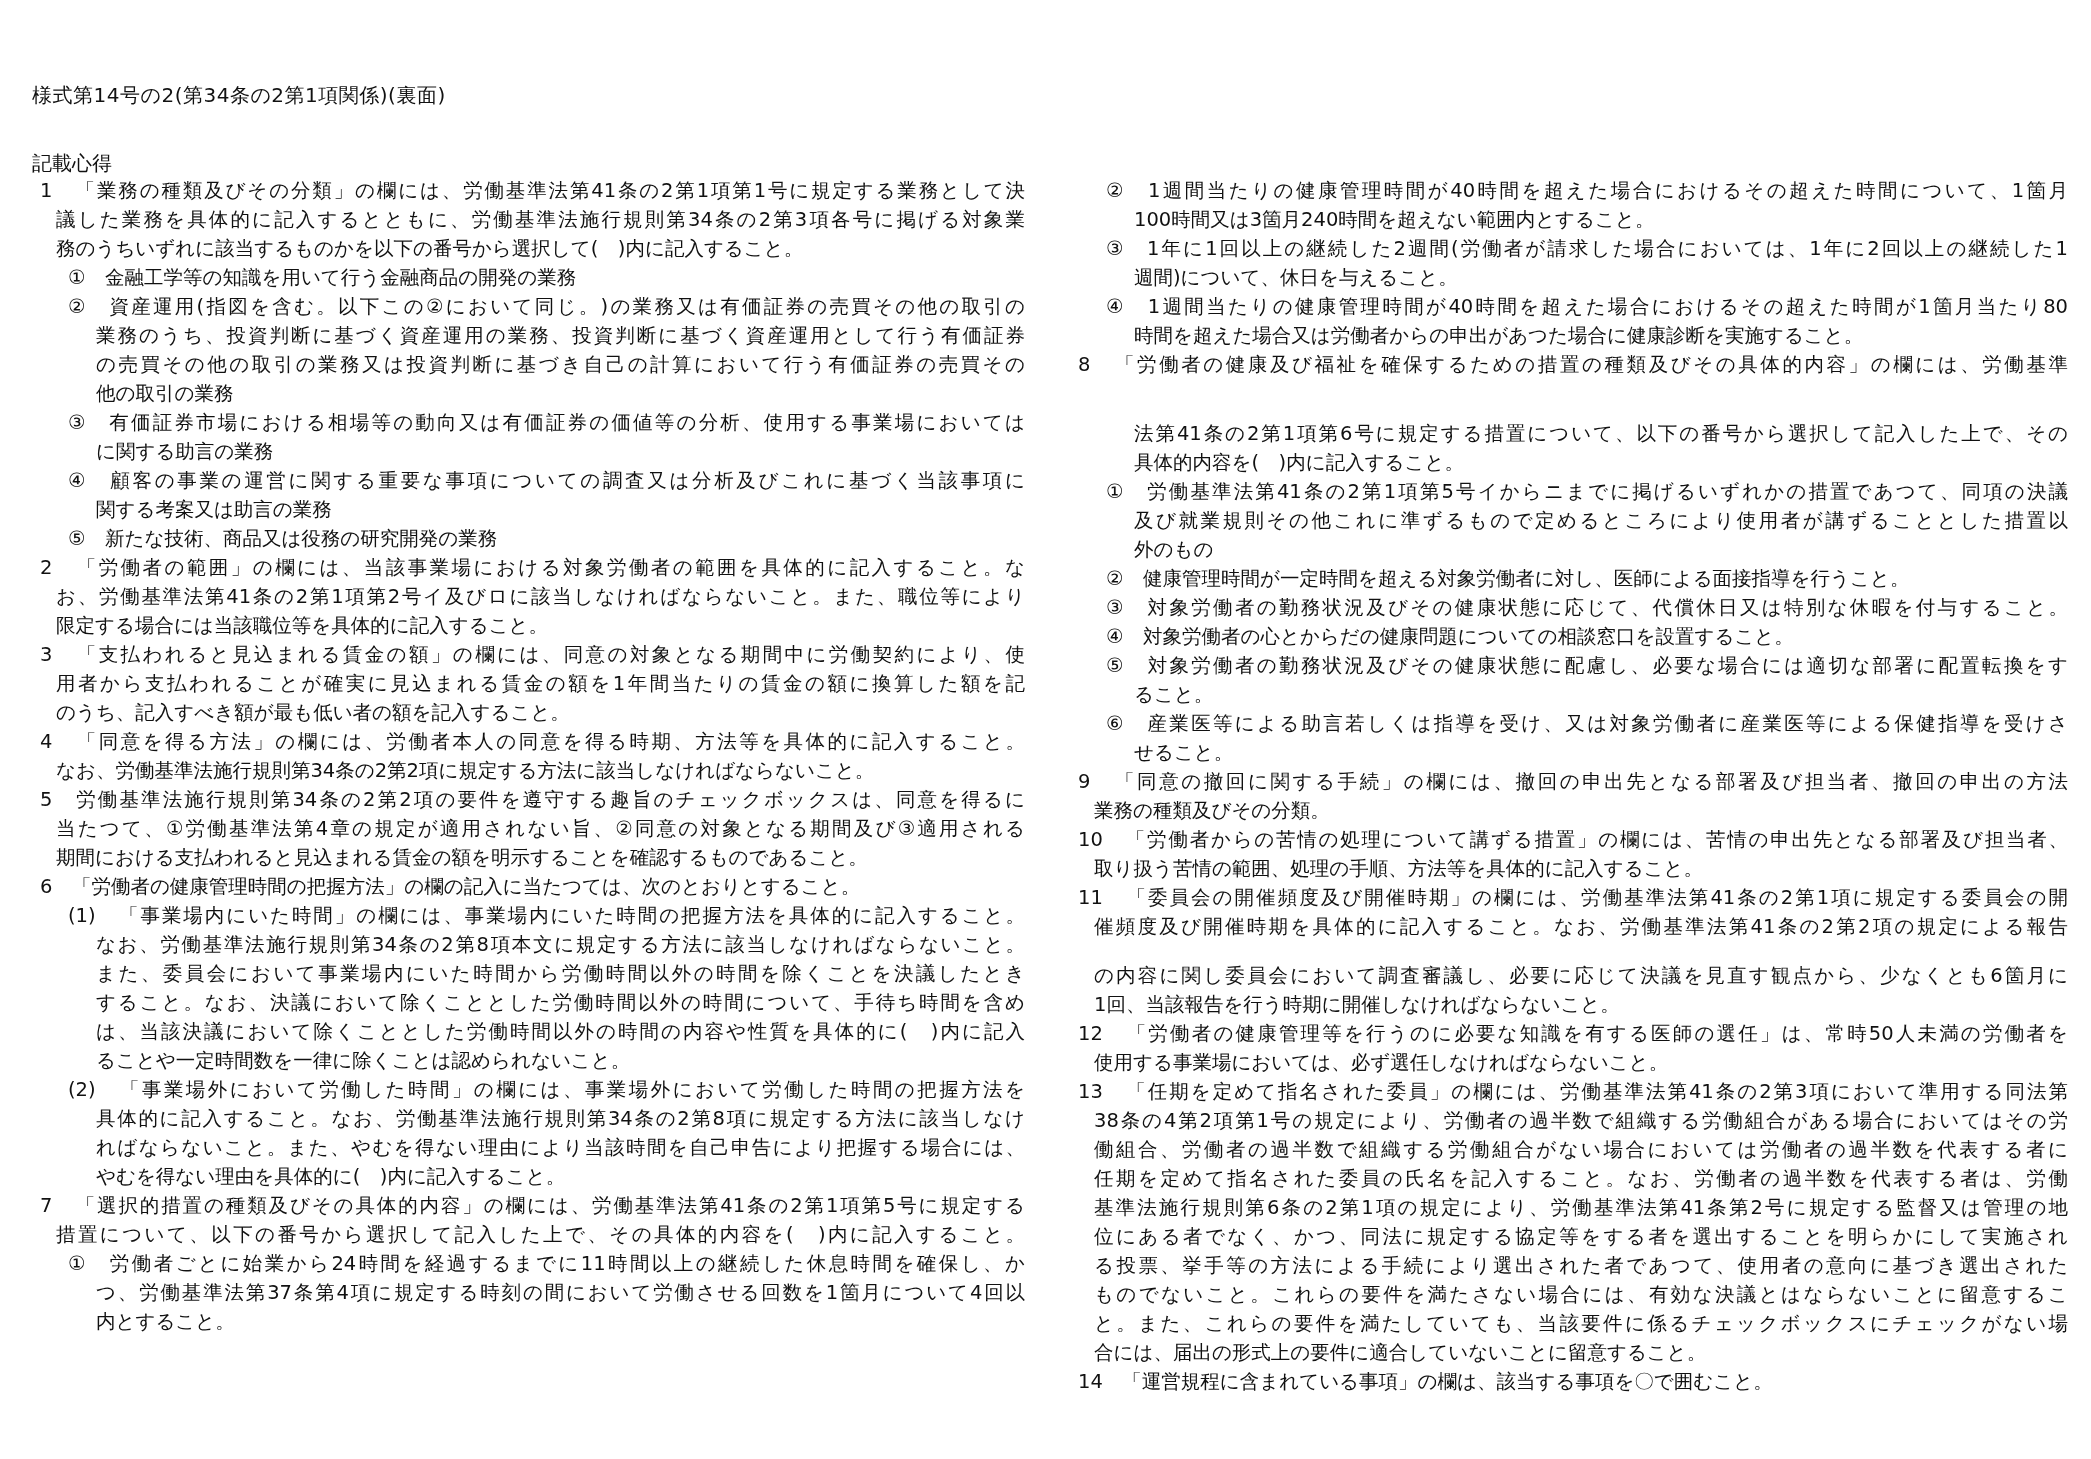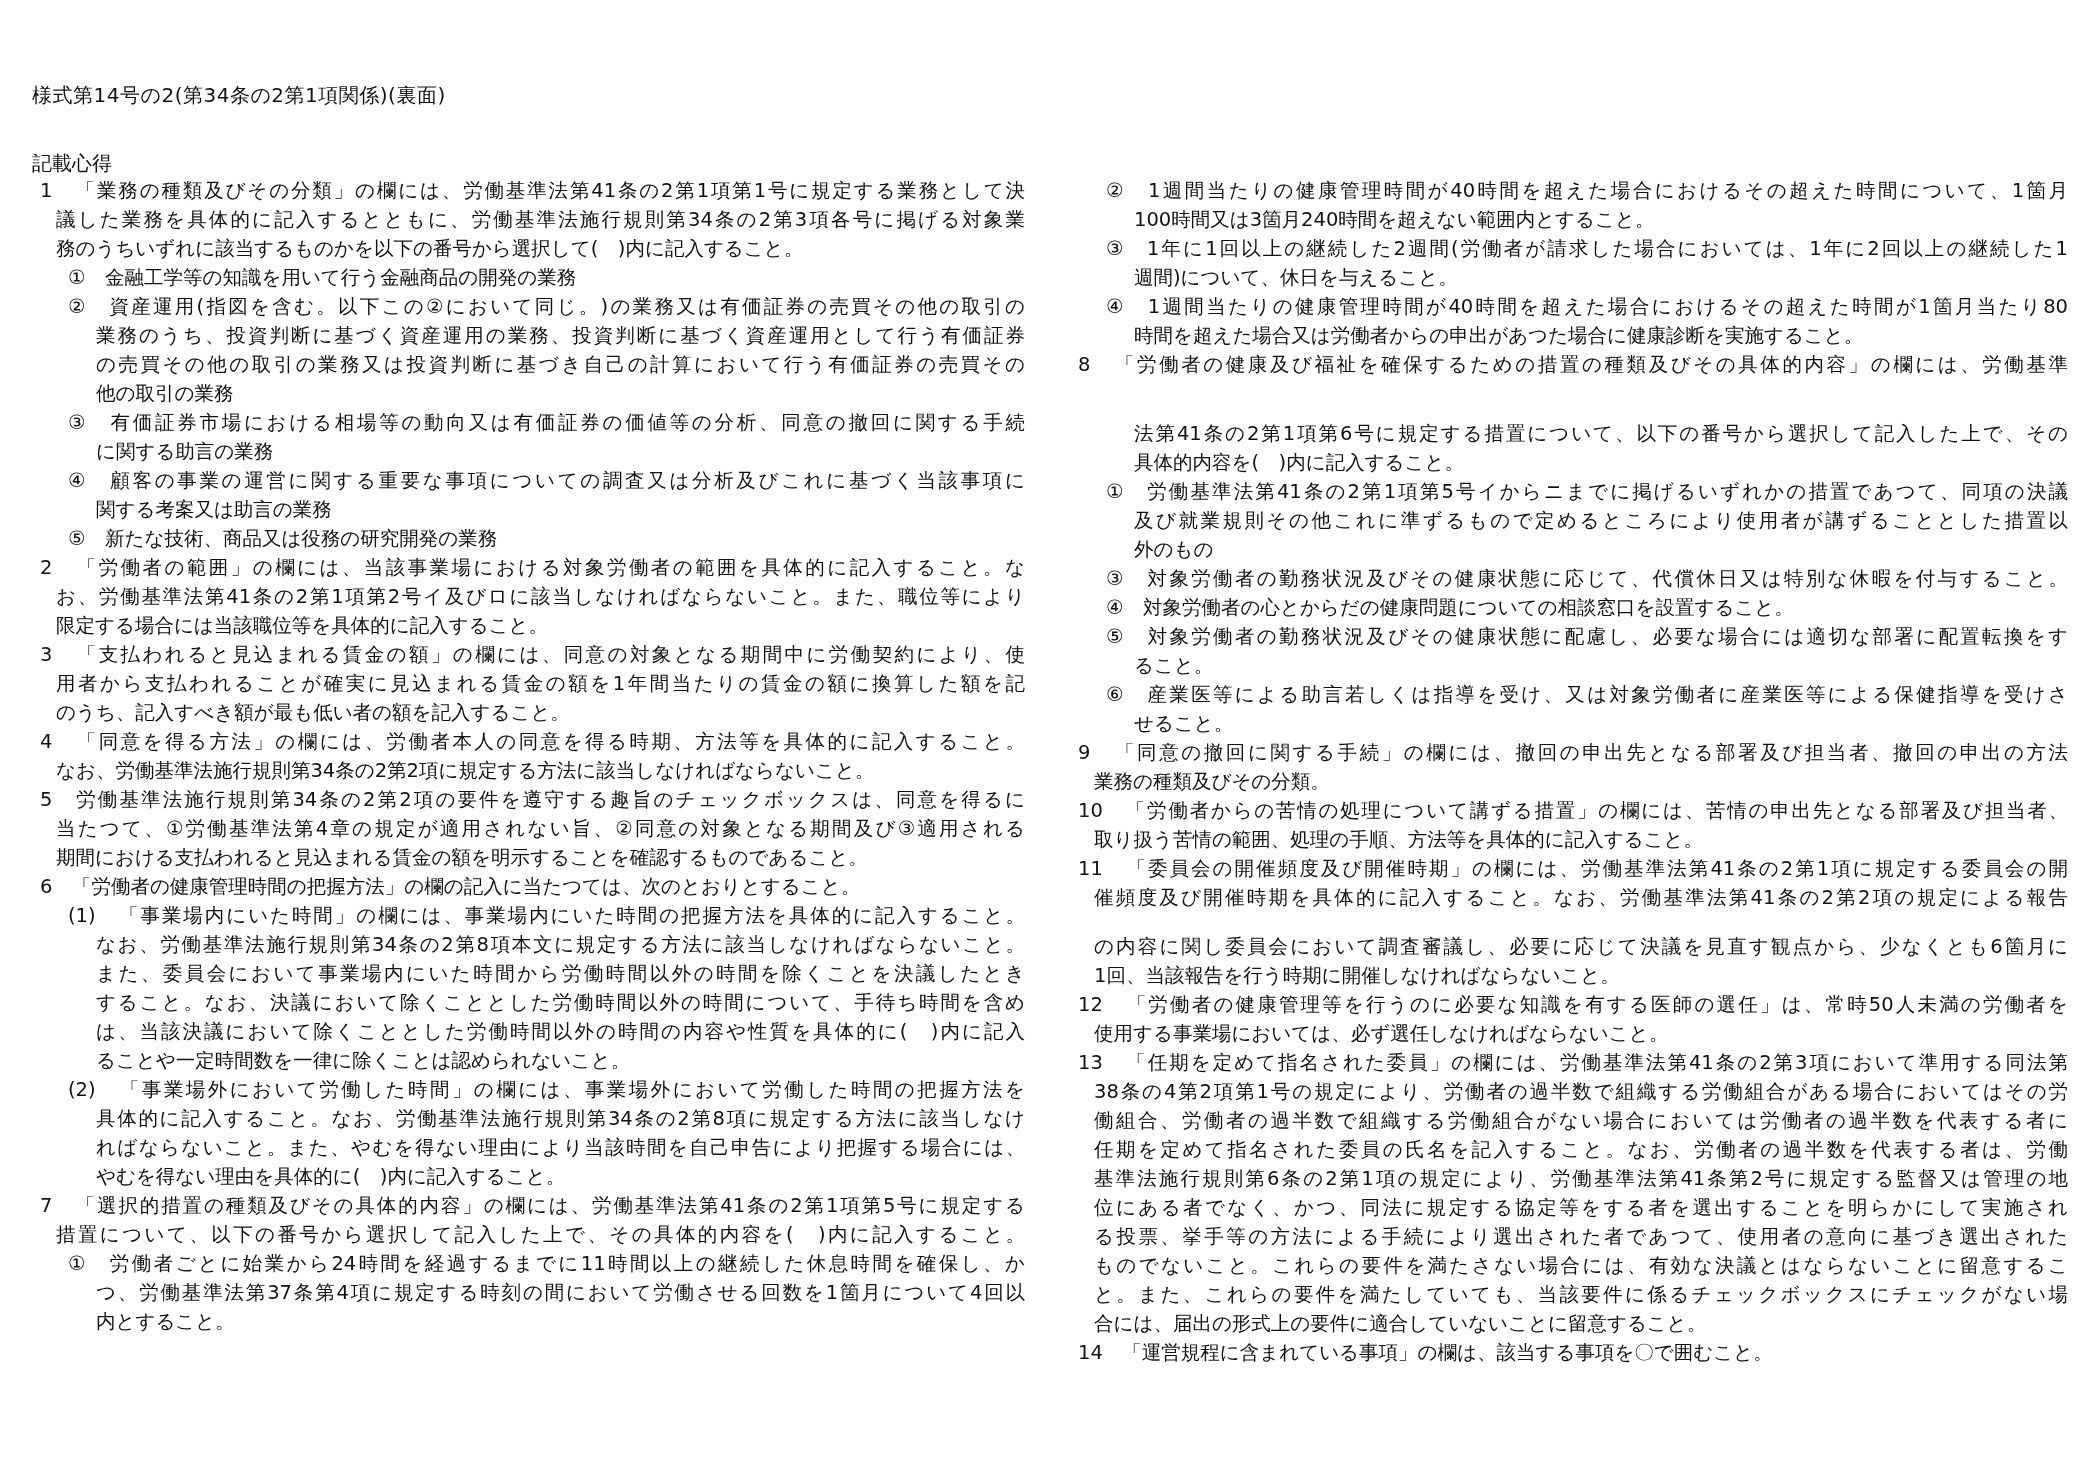--- a/index.html
+++ b/index.html
@@ -31,21 +31,21 @@
 
 <div class="col col-left" id="col-left">
     <div class="line" style="padding-left: 0px; white-space: nowrap;">1　「業務の種類及びその分類」の欄には、労働基準法第41条の2第1項第1号に規定する業務として決</div>
     <div class="line" style="padding-left: 16px; white-space: nowrap;">議した業務を具体的に記入するとともに、労働基準法施行規則第34条の2第3項各号に掲げる対象業</div>
     <div class="line last" style="padding-left: 16px; white-space: nowrap;">務のうちいずれに該当するものかを以下の番号から選択して(　)内に記入すること。</div>
     <div class="line last" style="padding-left: 28px; white-space: nowrap;">①　金融工学等の知識を用いて行う金融商品の開発の業務</div>
     <div class="line" style="padding-left: 28px; white-space: nowrap;">②　資産運用(指図を含む。以下この②において同じ。)の業務又は有価証券の売買その他の取引の</div>
     <div class="line" style="padding-left: 56px; white-space: nowrap;">業務のうち、投資判断に基づく資産運用の業務、投資判断に基づく資産運用として行う有価証券</div>
     <div class="line" style="padding-left: 56px; white-space: nowrap;">の売買その他の取引の業務又は投資判断に基づき自己の計算において行う有価証券の売買その</div>
     <div class="line last" style="padding-left: 56px; white-space: nowrap;">他の取引の業務</div>
-    <div class="line" style="padding-left: 28px; white-space: nowrap;">③　有価証券市場における相場等の動向又は有価証券の価値等の分析、同意の撤回に関する手続</div>
+    <div class="line" style="padding-left: 28px; white-space: nowrap;">③　有価証券市場における相場等の動向又は有価証券の価値等の分析、使用する事業場においては</div>
     <div class="line last" style="padding-left: 56px; white-space: nowrap;">に関する助言の業務</div>
     <div class="line" style="padding-left: 28px; white-space: nowrap;">④　顧客の事業の運営に関する重要な事項についての調査又は分析及びこれに基づく当該事項に</div>
     <div class="line last" style="padding-left: 56px; white-space: nowrap;">関する考案又は助言の業務</div>
     <div class="line last" style="padding-left: 28px; white-space: nowrap;">⑤　新たな技術、商品又は役務の研究開発の業務</div>
     <div class="line" style="padding-left: 0px; white-space: nowrap;">2　「労働者の範囲」の欄には、当該事業場における対象労働者の範囲を具体的に記入すること。な</div>
     <div class="line" style="padding-left: 16px; white-space: nowrap;">お、労働基準法第41条の2第1項第2号イ及びロに該当しなければならないこと。また、職位等により</div>
     <div class="line last" style="padding-left: 16px; white-space: nowrap;">限定する場合には当該職位等を具体的に記入すること。</div>
     <div class="line" style="padding-left: 0px; white-space: nowrap;">3　「支払われると見込まれる賃金の額」の欄には、同意の対象となる期間中に労働契約により、使</div>
     <div class="line" style="padding-left: 16px; white-space: nowrap;">用者から支払われることが確実に見込まれる賃金の額を1年間当たりの賃金の額に換算した額を記</div>
     <div class="line last" style="padding-left: 16px; white-space: nowrap;">のうち、記入すべき額が最も低い者の額を記入すること。</div>
@@ -77,20 +77,21 @@
     <div class="line" style="padding-left: 28px; white-space: nowrap;">③　1年に1回以上の継続した2週間(労働者が請求した場合においては、1年に2回以上の継続した1</div>
     <div class="line last" style="padding-left: 56px; white-space: nowrap;">週間)について、休日を与えること。</div>
     <div class="line" style="padding-left: 28px; white-space: nowrap;">④　1週間当たりの健康管理時間が40時間を超えた場合におけるその超えた時間が1箇月当たり80</div>
     <div class="line last" style="padding-left: 56px; white-space: nowrap;">時間を超えた場合又は労働者からの申出があつた場合に健康診断を実施すること。</div>
     <div class="line" style="padding-left: 0px; white-space: nowrap;">8　「労働者の健康及び福祉を確保するための措置の種類及びその具体的内容」の欄には、労働基準</div>
     <div class="line" style="padding-left: 56px; white-space: nowrap; margin-top: 40px;">法第41条の2第1項第6号に規定する措置について、以下の番号から選択して記入した上で、その</div>
     <div class="line last" style="padding-left: 56px; white-space: nowrap;">具体的内容を(　)内に記入すること。</div>
     <div class="line" style="padding-left: 28px; white-space: nowrap;">①　労働基準法第41条の2第1項第5号イからニまでに掲げるいずれかの措置であつて、同項の決議</div>
     <div class="line" style="padding-left: 56px; white-space: nowrap;">及び就業規則その他これに準ずるもので定めるところにより使用者が講ずることとした措置以</div>
     <div class="line last" style="padding-left: 56px; white-space: nowrap;">外のもの</div>
+    <div class="line last" style="padding-left: 28px; white-space: nowrap;">②　健康管理時間が一定時間を超える対象労働者に対し、医師による面接指導を行うこと。</div>
     <div class="line" style="padding-left: 28px; white-space: nowrap;">③　対象労働者の勤務状況及びその健康状態に応じて、代償休日又は特別な休暇を付与すること。</div>
     <div class="line last" style="padding-left: 28px; white-space: nowrap;">④　対象労働者の心とからだの健康問題についての相談窓口を設置すること。</div>
     <div class="line" style="padding-left: 28px; white-space: nowrap;">⑤　対象労働者の勤務状況及びその健康状態に配慮し、必要な場合には適切な部署に配置転換をす</div>
     <div class="line last" style="padding-left: 56px; white-space: nowrap;">ること。</div>
     <div class="line" style="padding-left: 28px; white-space: nowrap;">⑥　産業医等による助言若しくは指導を受け、又は対象労働者に産業医等による保健指導を受けさ</div>
     <div class="line last" style="padding-left: 56px; white-space: nowrap;">せること。</div>
     <div class="line" style="padding-left: 0px; white-space: nowrap;">9　「同意の撤回に関する手続」の欄には、撤回の申出先となる部署及び担当者、撤回の申出の方法</div>
     <div class="line last" style="padding-left: 16px; white-space: nowrap;">業務の種類及びその分類。</div>
     <div class="line" style="padding-left: 0px; white-space: nowrap;">10　「労働者からの苦情の処理について講ずる措置」の欄には、苦情の申出先となる部署及び担当者、</div>
     <div class="line last" style="padding-left: 16px; white-space: nowrap;">取り扱う苦情の範囲、処理の手順、方法等を具体的に記入すること。</div>

